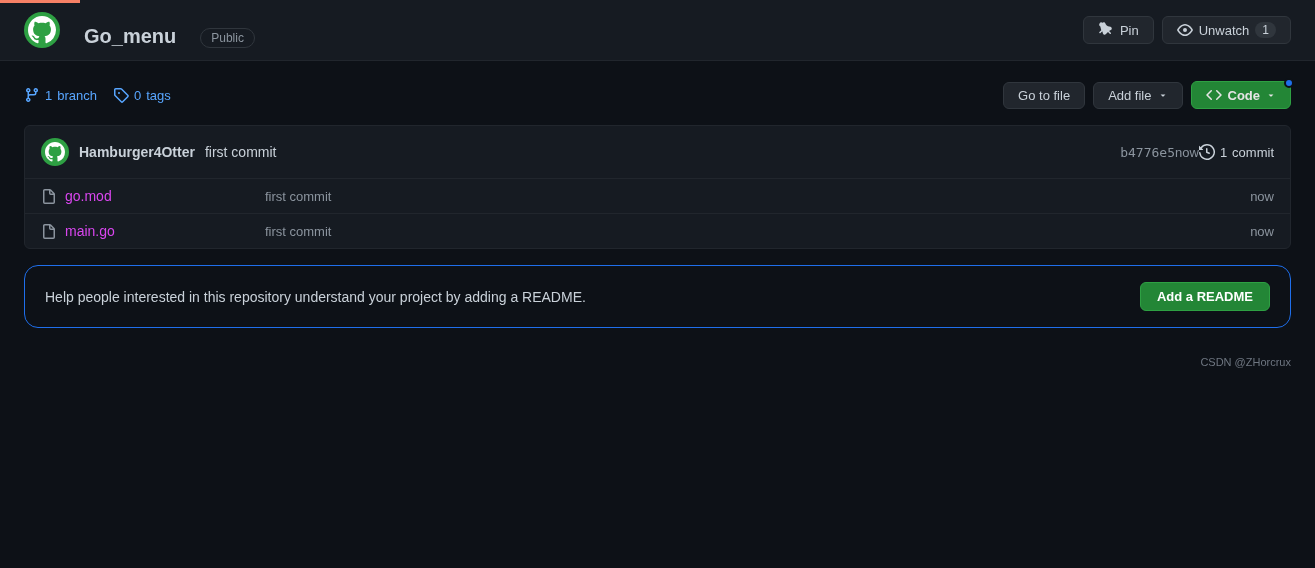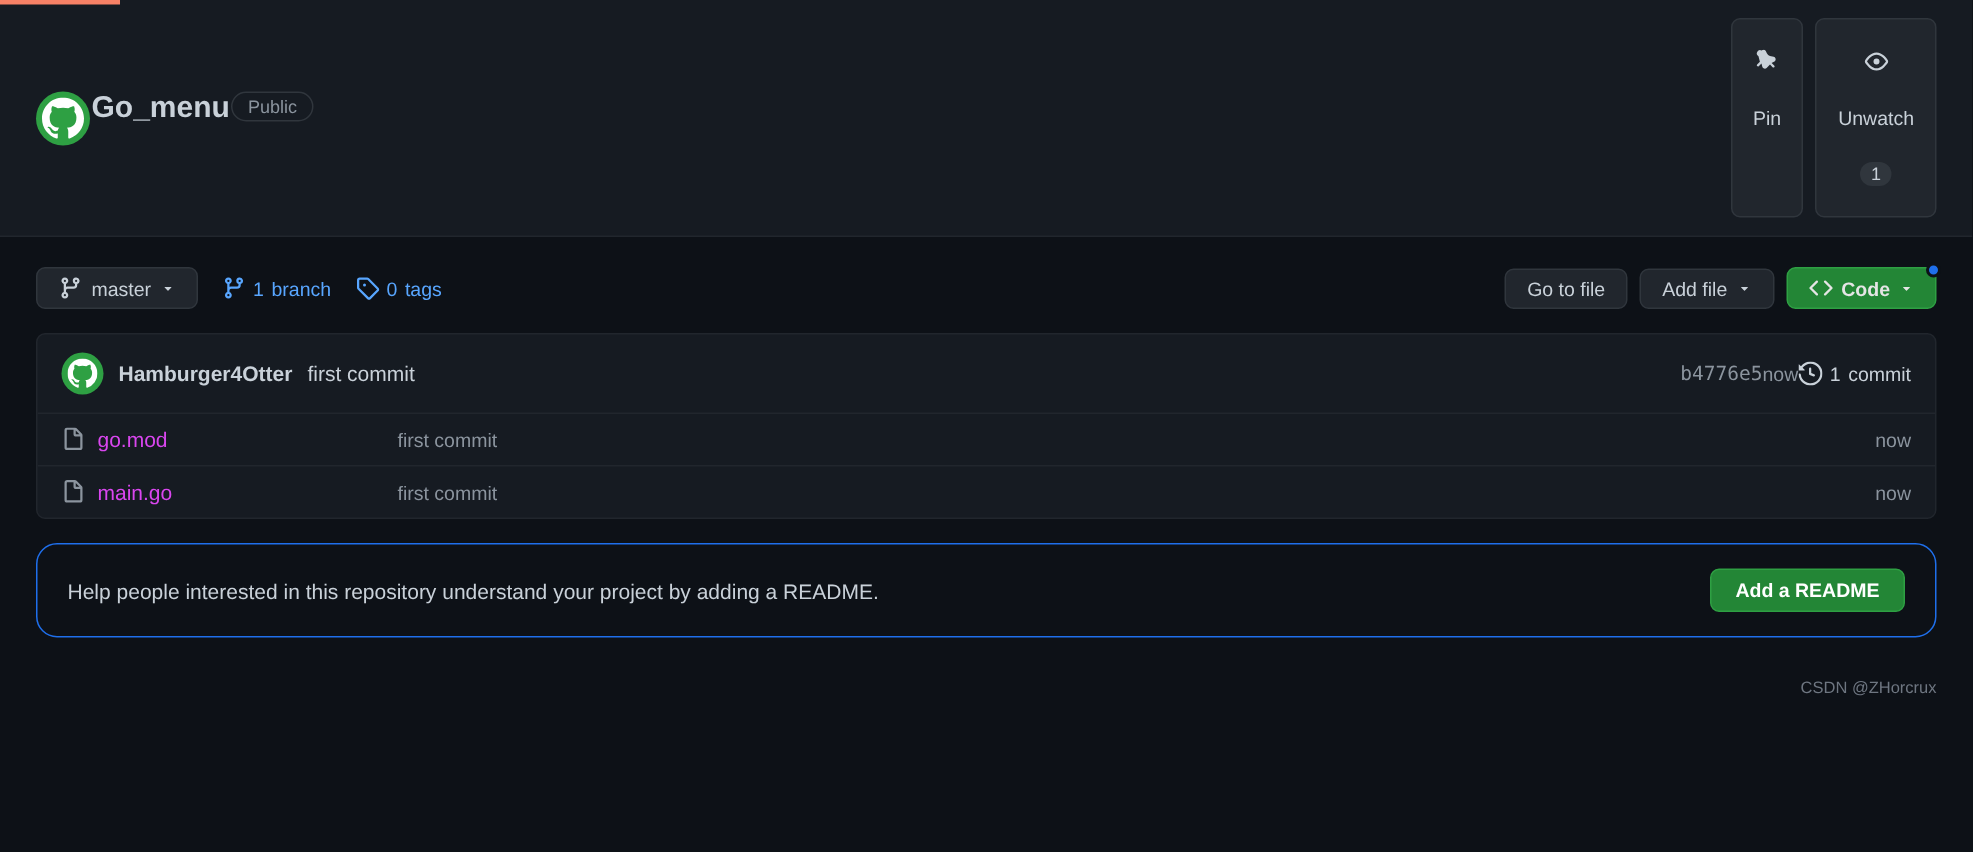--- a/index.html
+++ b/index.html
@@ -25,22 +25,22 @@
     }
     .top-bar::before {
       content: '';
       position: absolute;
       top: 0; left: 0; right: 0;
       height: 3px;
       background: linear-gradient(to right, #f78166, #f78166 80px, transparent 80px);
     }
     .repo-title {
       display: flex;
-      align-items: flex-start;
-      gap: 1px;
+      align-items: flex-end;
+      gap: 24px;
     }
     .avatar {
       width: 36px;
       height: 36px;
       border-radius: 50%;
       background: #2ea043;
       display: flex;
       align-items: center;
       justify-content: center;
       font-size: 18px;
@@ -62,27 +62,26 @@
     }
     .top-actions {
       display: flex;
       gap: 8px;
     }
     .btn-secondary {
       background: #21262d;
       border: 1px solid #30363d;
       border-radius: 6px;
       color: #c9d1d9;
-      padding: 20px 14px;
-      font-size: 13px;
-      cursor: pointer;
-      display: flex;
-      align-items: center;
-      gap: 22px;
-      flex-direction: column;
+      padding: 5px 14px;
+      font-size: 13px;
+      cursor: pointer;
+      display: flex;
+      align-items: center;
+      gap: 6px;
     }
     .unwatch-count {
       background: #30363d;
       border-radius: 20px;
       padding: 1px 7px;
       font-size: 12px;
     }
 
     
     .main-content {
@@ -340,29 +339,20 @@
       <span>Unwatch</span>
       <span class="unwatch-count">1</span>
     </button>
   </div>
 </div>
 
 <div class="main-content">
 
   <div class="ref-bar">
     <div class="ref-bar-left">
-      <button class="branch-selector">
-        <svg class="icon-svg" xmlns="http://www.w3.org/2000/svg" viewBox="0 0 16 16">
-          <path fill-rule="evenodd" d="M11.75 2.5a.75.75 0 100 1.5.75.75 0 000-1.5zm-2.25.75a2.25 2.25 0 113 2.122V6A2.5 2.5 0 0110 8.5H6a1 1 0 00-1 1v1.128a2.251 2.251 0 11-1.5 0V5.372a2.25 2.25 0 111.5 0v1.836A2.492 2.492 0 016 7h4a1 1 0 001-1v-.628A2.25 2.25 0 019.5 3.25zM4.25 12a.75.75 0 100 1.5.75.75 0 000-1.5zM3.5 3.25a.75.75 0 111.5 0 .75.75 0 01-1.5 0z"></path>
-        </svg>
-        <span>master</span>
-        <svg class="chevron" xmlns="http://www.w3.org/2000/svg" viewBox="0 0 16 16">
-          <path d="M4.427 7.427l3.396 3.396a.25.25 0 00.354 0l3.396-3.396A.25.25 0 0011.396 7H4.604a.25.25 0 00-.177.427z"></path>
-        </svg>
-      </button>
       <a class="ref-link">
         <svg class="icon-svg" xmlns="http://www.w3.org/2000/svg" viewBox="0 0 16 16">
           <path fill-rule="evenodd" d="M11.75 2.5a.75.75 0 100 1.5.75.75 0 000-1.5zm-2.25.75a2.25 2.25 0 113 2.122V6A2.5 2.5 0 0110 8.5H6a1 1 0 00-1 1v1.128a2.251 2.251 0 11-1.5 0V5.372a2.25 2.25 0 111.5 0v1.836A2.492 2.492 0 016 7h4a1 1 0 001-1v-.628A2.25 2.25 0 019.5 3.25zM4.25 12a.75.75 0 100 1.5.75.75 0 000-1.5zM3.5 3.25a.75.75 0 111.5 0 .75.75 0 01-1.5 0z"></path>
         </svg>
         <span>1</span>
         <span>branch</span>
       </a>
       <a class="ref-link">
         <svg class="icon-svg" xmlns="http://www.w3.org/2000/svg" viewBox="0 0 16 16">
           <path fill-rule="evenodd" d="M2.5 7.775V2.75a.25.25 0 01.25-.25h5.025a.25.25 0 01.177.073l6.25 6.25a.25.25 0 010 .354l-5.025 5.025a.25.25 0 01-.354 0l-6.25-6.25a.25.25 0 01-.073-.177zm-1.5 0V2.75C1 1.784 1.784 1 2.75 1h5.025c.464 0 .91.184 1.238.513l6.25 6.25a1.75 1.75 0 010 2.474l-5.026 5.026a1.75 1.75 0 01-2.474 0l-6.25-6.25A1.75 1.75 0 011 7.775zM6 5a1 1 0 100 2 1 1 0 000-2z"></path>

